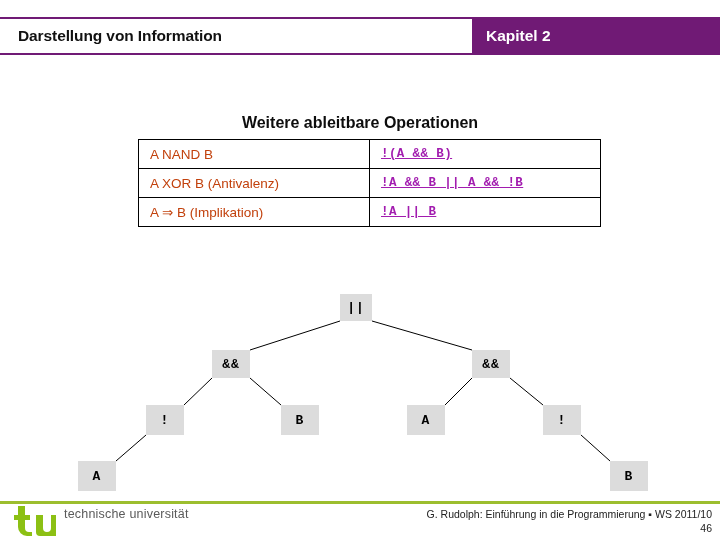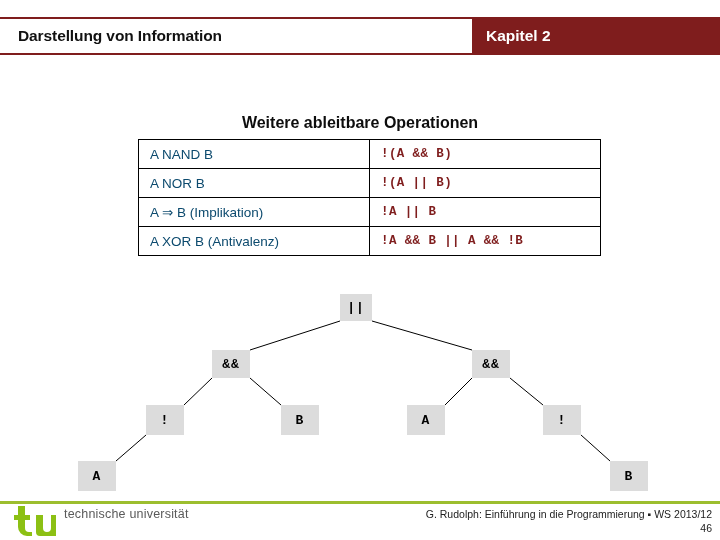--- a/index.html
+++ b/index.html
@@ -16,21 +16,21 @@
     position: relative;
   }
 
   
   .header {
     position: absolute;
     left: 0;
     top: 17px;
     width: 720px;
     height: 38px;
-    background: #7f1d1d;
+    background: #701a75;
   }
   .header-title-box {
     position: absolute;
     left: 0;
     top: 2px;
     width: 472px;
     height: 34px;
     background: #ffffff;
     display: flex;
     align-items: center;
@@ -79,31 +79,32 @@
   }
   .op-table td {
     border: 1.6px solid #000000;
     height: 28px;
     padding: 0 0 0 11px;
     vertical-align: middle;
   }
   .op-table td.col-name {
     width: 219px;
     font-size: 13.5px;
-    color: #0c4a6e;
+    color: #c2410c;
     white-space: nowrap;
   }
   .op-table td.col-expr {
     width: 219px;
     font-family: "Liberation Mono", monospace;
     font-size: 12.5px;
     font-weight: bold;
-    color: #7f1d1d;
+    color: #a21caf;
     letter-spacing: 0.4px;
     white-space: nowrap;
+    text-decoration: underline;
   }
 
   
   .tree {
     position: absolute;
     left: 0;
     top: 0;
     width: 720px;
     height: 540px;
     pointer-events: none;
@@ -189,30 +190,26 @@
 
 <div class="slide-title">Weitere ableitbare Operationen</div>
 
 <table class="op-table">
   <tbody>
     <tr>
       <td class="col-name">A NAND B</td>
       <td class="col-expr">!(A &amp;&amp; B)</td>
     </tr>
     <tr>
-      <td class="col-name">A NOR B</td>
-      <td class="col-expr">!(A || B)</td>
+      <td class="col-name">A XOR B (Antivalenz)</td>
+      <td class="col-expr">!A &amp;&amp; B || A &amp;&amp; !B</td>
     </tr>
     <tr>
       <td class="col-name">A ⇒ B (Implikation)</td>
       <td class="col-expr">!A || B</td>
-    </tr>
-    <tr>
-      <td class="col-name">A XOR B (Antivalenz)</td>
-      <td class="col-expr">!A &amp;&amp; B || A &amp;&amp; !B</td>
     </tr>
   </tbody>
 </table>
 
 <div class="tree">
   <svg id="tree-edges" width="720" height="540">
       <line x1="340" y1="321" x2="250" y2="350" stroke="#000000" stroke-width="1"></line>
       <line x1="372" y1="321" x2="472" y2="350" stroke="#000000" stroke-width="1"></line>
       <line x1="212" y1="378" x2="184" y2="405" stroke="#000000" stroke-width="1"></line>
       <line x1="250" y1="378" x2="281" y2="405" stroke="#000000" stroke-width="1"></line>
@@ -240,14 +237,14 @@
   <svg class="logo-mark" viewBox="0 0 42 30">
     <path d="M4 0 h7 v22 a4 4 0 0 0 4 4 h3 v4 h-5 a9 9 0 0 1 -9 -9 z" fill="#8CC014"></path>
     <rect x="0" y="9" width="16" height="5" fill="#8CC014"></rect>
     <path d="M22 9 h7 v13 a4 4 0 0 0 4 4 a4 4 0 0 0 4 -4 v-13 h5 v21 h-16 a4 4 0 0 1 -4 -4 z" fill="#8CC014"></path>
   </svg>
   <div class="logo-text">
     <div>technische universität</div>
   </div>
 </div>
 
-<div class="footer-credit">G. Rudolph: Einführung in die Programmierung ▪ WS 2013/12</div>
+<div class="footer-credit">G. Rudolph: Einführung in die Programmierung ▪ WS 2011/10</div>
 <div class="footer-page">46</div>
 
 </body></html>

